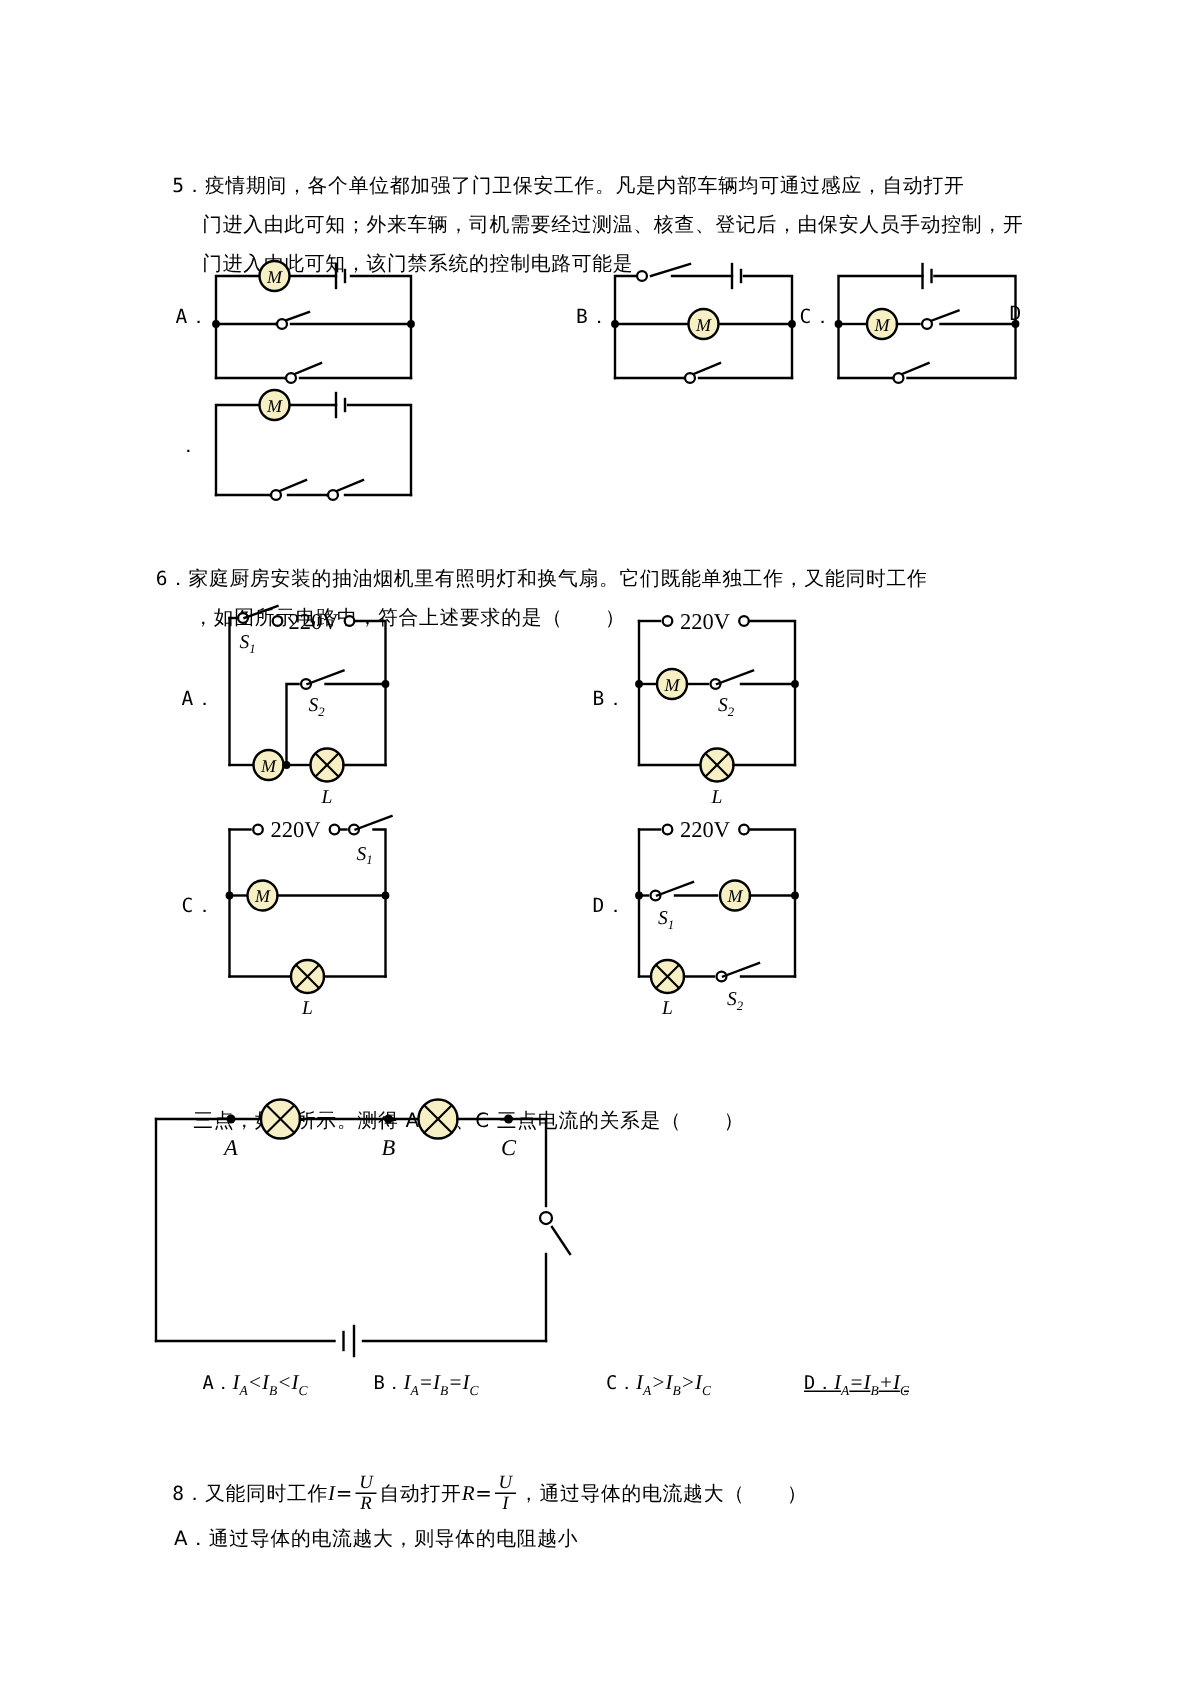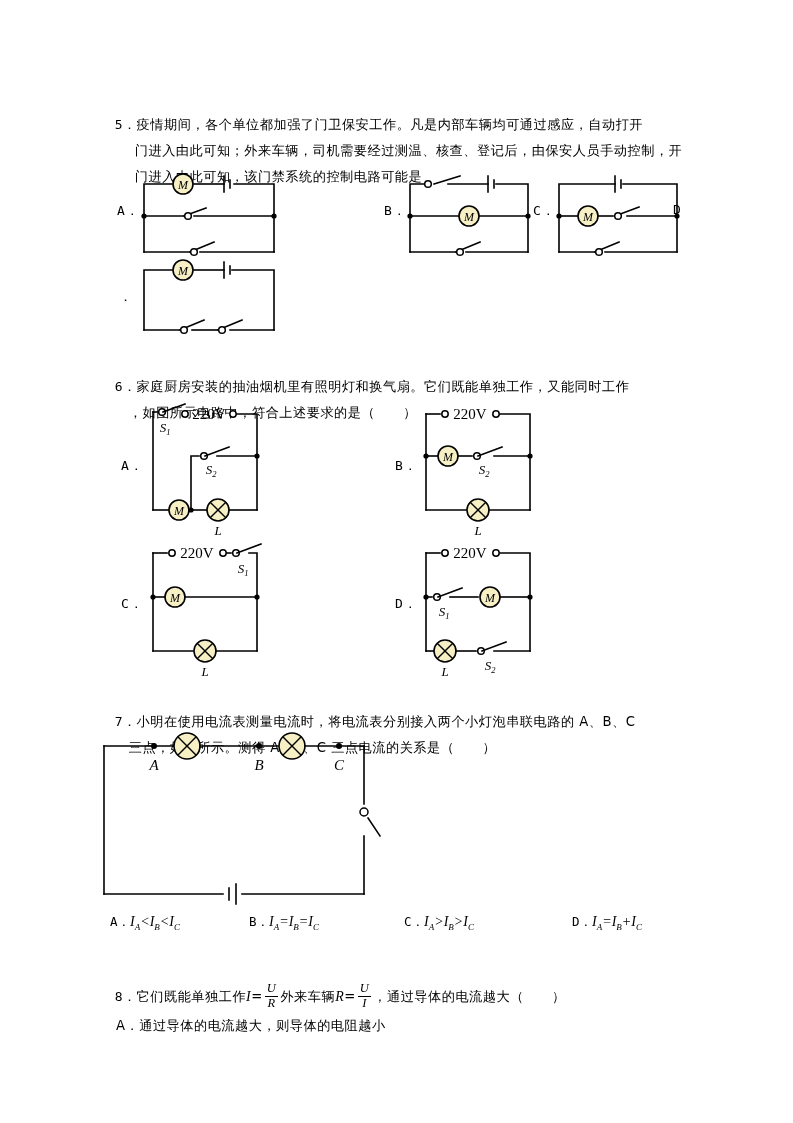--- a/index.html
+++ b/index.html
@@ -214,21 +214,21 @@
       <path class="wire" d="M6,72 L42,72"></path>
       <path class="wire" d="M42,72 L66,62"></path>
       <circle class="sw-open" cx="46" cy="72" r="3.3"></circle>
       <path class="wire" d="M54,72 L80,72"></path>
       <path class="wire" d="M80,72 L104,62"></path>
       <circle class="sw-open" cx="84" cy="72" r="3.3"></circle>
       <path class="wire" d="M92,72 L136,72"></path>
     </svg>
   </div>
 
-  <div class="qtext" style="left:96px; top:348px; width:610px;">
+  <div class="qtext" style="left:85px; top:348px; width:610px;">
     <span class="qnum">6．</span><span>家庭厨房安装的抽油烟机里有照明灯和换气扇。它们既能单独工作，又能同时工作</span>
   </div>
   <div class="qtext" style="left:110px; top:374px; width:590px;">
     <span>，如图所示电路中，符合上述要求的是（      ）</span>
   </div>
 
   <div class="choice-label" style="left:121px; top:457px;">A．</div>
   <div class="fig" style="left:145px; top:404px;">
     <svg width="140" height="118" viewBox="0 0 140 118">
 
@@ -353,23 +353,20 @@
       <line class="wire-thin" x1="34.8" y1="100.2" x2="19.2" y2="115.8"></line>
       <text class="lbl" x="27" y="133">L</text>
       <path class="wire" d="M38,108 L58,108"></path>
       <circle class="sw-open" cx="63" cy="108" r="3.3"></circle>
       <path class="wire" d="M64,108 L88,99"></path>
       <path class="wire" d="M76,108 L112,108"></path>
       <text class="lbl" x="72" y="127">S<tspan class="lbl-sub" dy="3">2</tspan></text>
     </svg>
   </div>
 
-  <div class="qtext" style="left:96px; top:683px; width:620px;">
-    <span class="qnum">7．</span><span>小明在使用电流表测量电流时，将电流表分别接入两个小灯泡串联电路的 A、B、C</span>
-  </div>
   <div class="qtext" style="left:110px; top:709px; width:600px;">
     <span>三点，如图所示。测得 A、B、C 三点电流的关系是（      ）</span>
   </div>
 
   <div class="fig" style="left:96px; top:732px;">
     <svg width="300" height="175" viewBox="0 0 300 175">
 
       <path class="wire" d="M8,14 L78,14"></path>
       <circle class="node" cx="58" cy="14" r="3"></circle>
       <text class="ptlabel" x="58" y="38">A</text>
@@ -395,32 +392,32 @@
 
       <path class="wire" d="M268,162 L146,162"></path>
       <line class="wire" x1="140" y1="152" x2="140" y2="172"></line>
       <line class="wire" x1="133" y1="156" x2="133" y2="168"></line>
       <path class="wire" d="M127,162 L8,162"></path>
 
       <path class="wire" d="M8,14 L8,162"></path>
     </svg>
   </div>
 
-  <div class="ansrow" style="left:110px; top:914px;">
+  <div class="ansrow" style="left:135px; top:914px;">
     <span>A．</span><span class="it">I<sub>A</sub>&lt;I<sub>B</sub>&lt;I<sub>C</sub></span>
   </div>
   <div class="ansrow" style="left:249px; top:914px;">
     <span>B．</span><span class="it">I<sub>A</sub>=I<sub>B</sub>=I<sub>C</sub></span>
   </div>
   <div class="ansrow" style="left:404px; top:914px;">
     <span>C．</span><span class="it">I<sub>A</sub>&gt;I<sub>B</sub>&gt;I<sub>C</sub></span>
   </div>
-  <div class="ansrow" style="left:572px; top:914px;">
+  <div class="ansrow" style="left:536px; top:914px;text-decoration:underline;">
     <span>D．</span><span class="it">I<sub>A</sub>=I<sub>B</sub>+I<sub>C</sub></span>
   </div>
 
   <div class="qtext" style="left:96px; top:952px; width:620px; line-height:30px;">
-    <span class="qnum">8．</span><span>它们既能单独工作</span><span class="mathi">I</span>=<span class="frac"><span class="num">U</span><span class="den">R</span></span><span>外来车辆</span><span class="mathi">R</span>=<span class="frac"><span class="num">U</span><span class="den">I</span></span><span>，通过导体的电流越大（      ）</span>
+    <span class="qnum">8．</span><span>又能同时工作</span><span class="mathi">I</span>=<span class="frac"><span class="num">U</span><span class="den">R</span></span><span>自动打开</span><span class="mathi">R</span>=<span class="frac"><span class="num">U</span><span class="den">I</span></span><span>，通过导体的电流越大（      ）</span>
   </div>
 
   <div class="opttext" style="left:116px; top:993px;">A．通过导体的电流越大，则导体的电阻越小</div>
 
 </div>
 
 </body></html>

